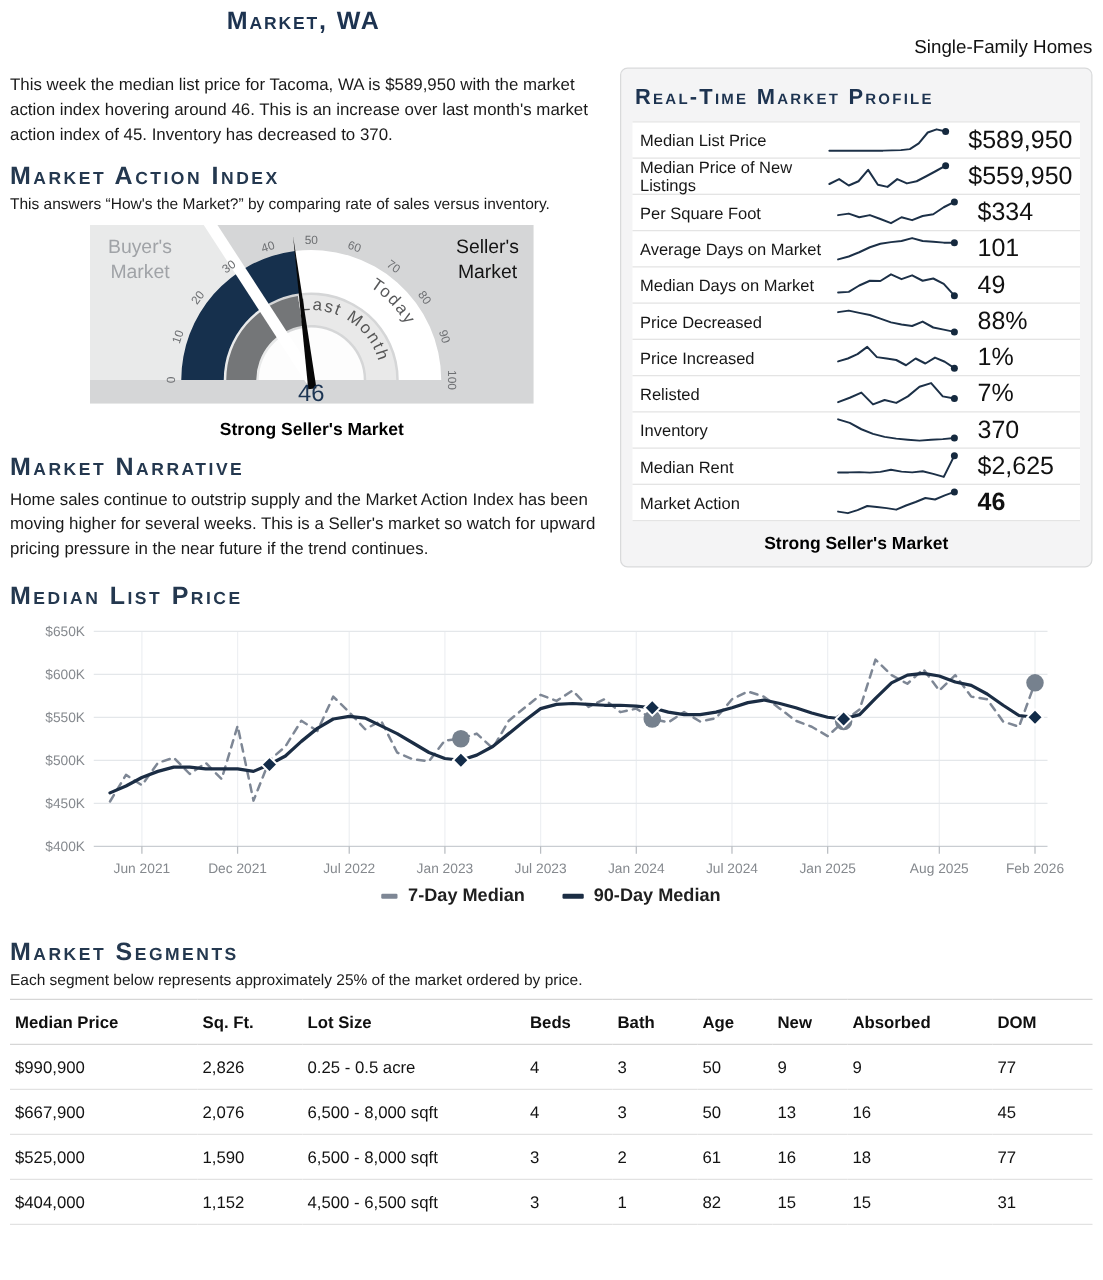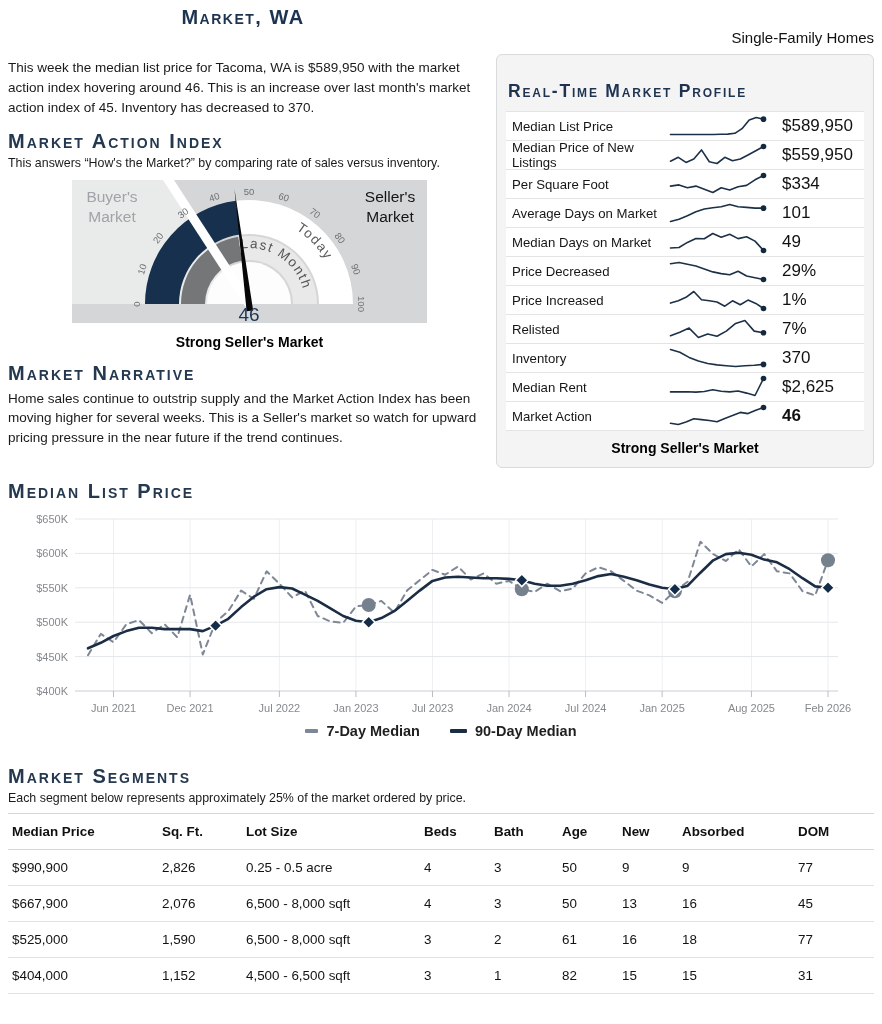--- a/index.html
+++ b/index.html
@@ -9,27 +9,27 @@
   .subtitle{text-align:right;font-size:15px;margin:0 0 8px;color:#111;}
   h2.sec{font-variant:small-caps;letter-spacing:2px;color:#24384f;font-size:20px;font-weight:600;margin:12px 0 2px;}
   .intro{font-size:13.5px;line-height:1.47;margin:4px 0 0;}
   .note{font-size:12.4px;margin:3px 0 6px;}
   .top-grid{display:flex;gap:14px;align-items:flex-start;justify-content:center;}
   .col-left{width:474px;}
   .col-right{width:378px;flex:0 0 378px;}
   .gauge-wrap{margin:10px 0 0 64px;}
   .gauge-caption{width:355px;margin:7px 0 0 64px;text-align:center;font-weight:bold;font-size:14px;color:#000;}
   .narrative{font-size:13.5px;line-height:1.47;margin:4px 0 0;}
-  .panel{background:#f4f4f5;border:1px solid #d9dadb;border-radius:6px;padding:22px 9px 4px;}
+  .panel{background:#f4f4f5;border:1px solid #d9dadb;border-radius:6px;padding:8px 9px 4px;}
   .panel-h{font-variant:small-caps;letter-spacing:1.8px;color:#1d3350;font-size:17.5px;font-weight:600;padding:4px 2px 9px;}
   .profile-row{display:flex;align-items:center;background:#fff;border-top:1px solid #e4e4e4;height:28px;padding:0 6px;}
   .profile-row:last-of-type{border-bottom:1px solid #e4e4e4;}
   .pr-label{flex:1;font-size:13.2px;color:#161616;}
   .pr-spark{flex:0 0 100px;}
-  .pr-value{flex:0 0 76px;padding-left:15px;font-size:17px;color:#111;}
+  .pr-value{flex:0 0 76px;padding-left:15px;font-size:20px;color:#111;}
   .bold{font-weight:bold;}
   .panel-f{text-align:center;font-weight:bold;font-size:14px;padding:9px 0 7px;color:#000;}
   #chart-svg{display:block;margin-top:6px;}
   #legend{display:flex;justify-content:center;gap:30px;align-items:center;margin:2px 0 10px;font-weight:bold;font-size:14.5px;color:#1f1f1f;}
   .legend-item{display:flex;align-items:center;text-align:center;}
   .dash{display:inline-block;height:3.5px;border-radius:1px;margin-right:8px;}
   .sec-segments{margin-top:26px !important;}
   table{width:100%;border-collapse:collapse;margin-top:8px;}
   th{text-align:left;font-size:13.4px;font-weight:bold;padding:10px 4px;border-top:1px solid #d6d6d6;border-bottom:1px solid #d6d6d6;color:#101010;}
   td{font-size:13.4px;padding:10px 4px;border-bottom:1px solid #e2e2e2;color:#131313;}
@@ -136,21 +136,21 @@
                 <circle cx="96.5" cy="20.5" r="2.8" fill="#15293e"></circle>
               </svg>
               <span class="pr-value">49</span>
             </div>
             <div class="profile-row">
               <span class="pr-label">Price Decreased</span>
               <svg width="100" height="24" class="pr-spark">
                 <polyline points="3.5,4.7 12.0,3.5 20.4,5.3 28.9,7.0 37.3,9.9 45.8,12.9 54.2,14.6 62.7,15.8 71.1,12.3 79.6,17.0 88.0,18.7 96.5,20.5" fill="none" stroke="#1c3047" stroke-width="1.6" stroke-linejoin="round" stroke-linecap="round"></polyline>
                 <circle cx="96.5" cy="20.5" r="2.8" fill="#15293e"></circle>
               </svg>
-              <span class="pr-value">29%</span>
+              <span class="pr-value">88%</span>
             </div>
             <div class="profile-row">
               <span class="pr-label">Price Increased</span>
               <svg width="100" height="24" class="pr-spark">
                 <polyline points="3.5,15.1 11.3,12.8 19.0,9.3 26.8,3.5 34.5,11.7 42.3,12.8 50.0,14.0 57.8,18.2 65.5,12.8 73.3,16.8 81.0,12.1 88.8,15.4 96.5,20.5" fill="none" stroke="#1c3047" stroke-width="1.6" stroke-linejoin="round" stroke-linecap="round"></polyline>
                 <circle cx="96.5" cy="20.5" r="2.8" fill="#15293e"></circle>
               </svg>
               <span class="pr-value">1%</span>
             </div>
             <div class="profile-row">

